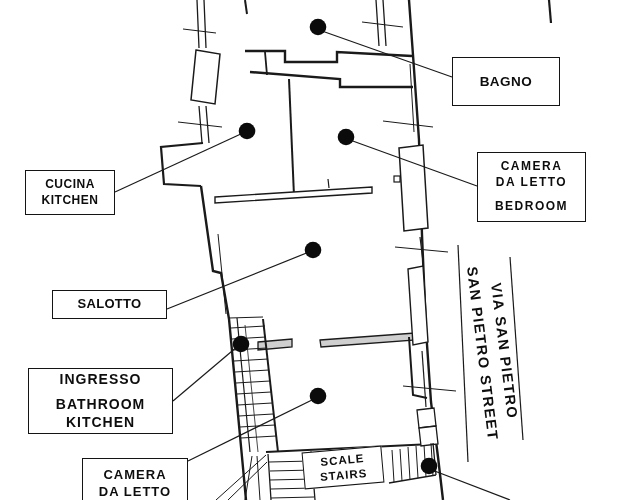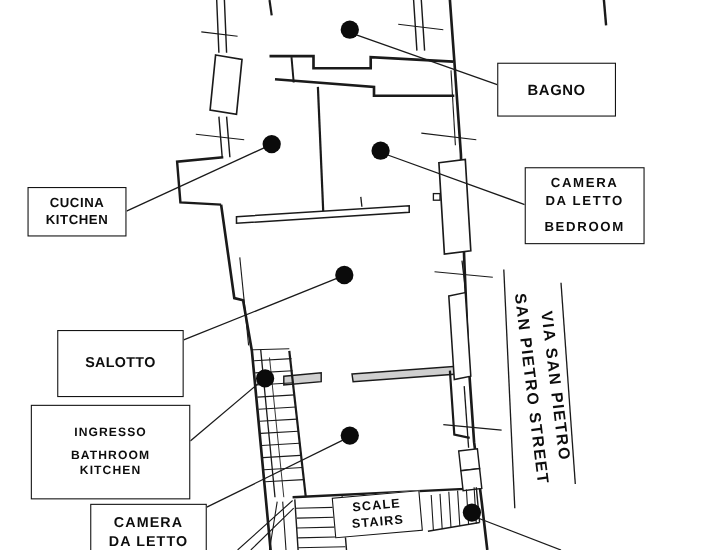--- a/index.html
+++ b/index.html
@@ -11,22 +11,22 @@
   .label{
     position:absolute;background:#ffffff;border:1.5px solid #141414;
     display:flex;flex-direction:column;align-items:center;justify-content:center;
     text-align:center;font-weight:bold;color:#0d0d0d;line-height:1.3;
     box-sizing:border-box;z-index:3;
   }
   #lbl-cucina{left:25px;top:170px;width:90px;height:45px;font-size:12px;letter-spacing:.5px;}
   #lbl-bagno{left:452px;top:57px;width:108px;height:49px;font-size:13.5px;letter-spacing:.5px;text-align:center;}
   #lbl-camera1{left:477px;top:152px;width:109px;height:70px;font-size:12px;letter-spacing:1.5px;}
   #lbl-camera1 .gap{height:9px;}
-  #lbl-salotto{left:52px;top:290px;width:115px;height:61px;font-size:13px;letter-spacing:.3px;margin-top:10px;}
-  #lbl-ingresso{left:28px;top:368px;width:145px;height:86px;font-size:11px;letter-spacing:1px;line-height:1.35;}
+  #lbl-salotto{left:52px;top:290px;width:115px;height:29px;font-size:13px;letter-spacing:.3px;}
+  #lbl-ingresso{left:28px;top:368px;width:145px;height:66px;font-size:14px;letter-spacing:1px;line-height:1.35;}
   #lbl-ingresso .gap{height:6px;}
   #lbl-camera2{left:82px;top:458px;width:106px;height:52px;font-size:13px;letter-spacing:1px;}
   #lbl-scale{left:303px;top:449px;width:80px;height:37px;font-size:11.5px;letter-spacing:1px;transform:rotate(-5deg);z-index:4;}
   .street{
     position:absolute;left:378px;top:330px;width:230px;text-align:center;
     transform:rotate(83deg);transform-origin:center;
     font-weight:bold;font-size:14.5px;letter-spacing:1.5px;line-height:1.55;
     color:#0d0d0d;z-index:2;white-space:nowrap;
   }
 </style>

